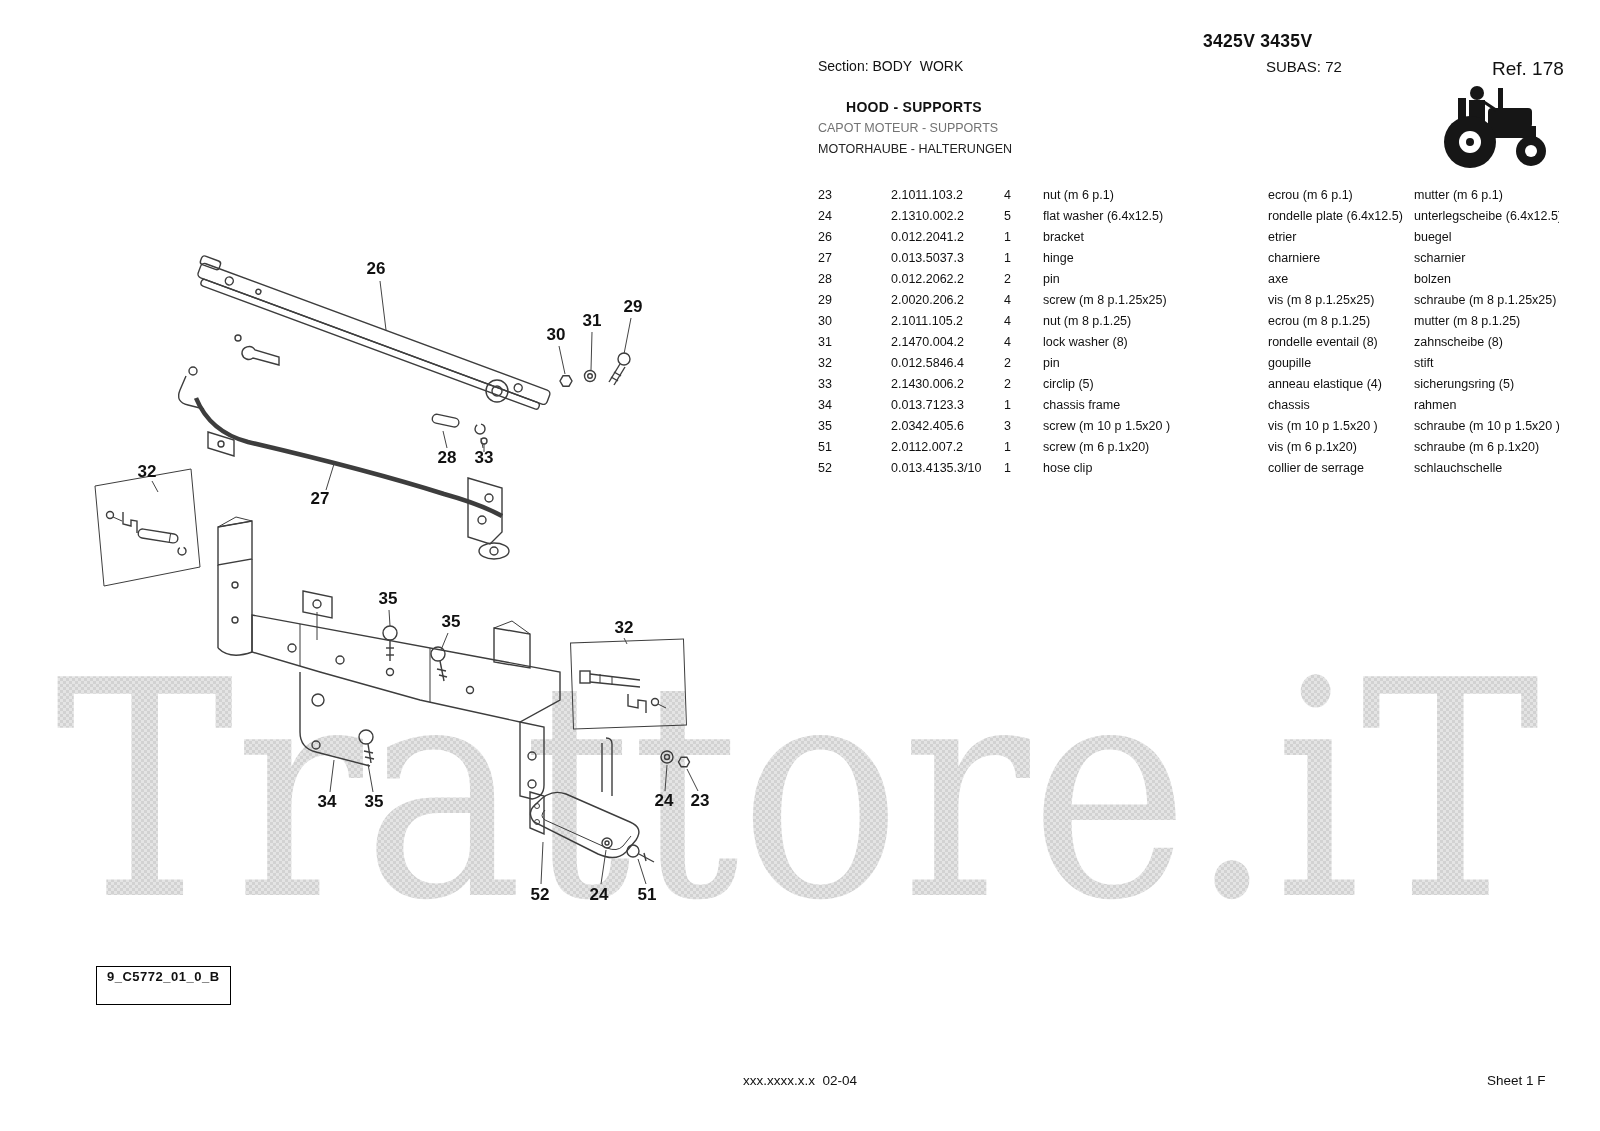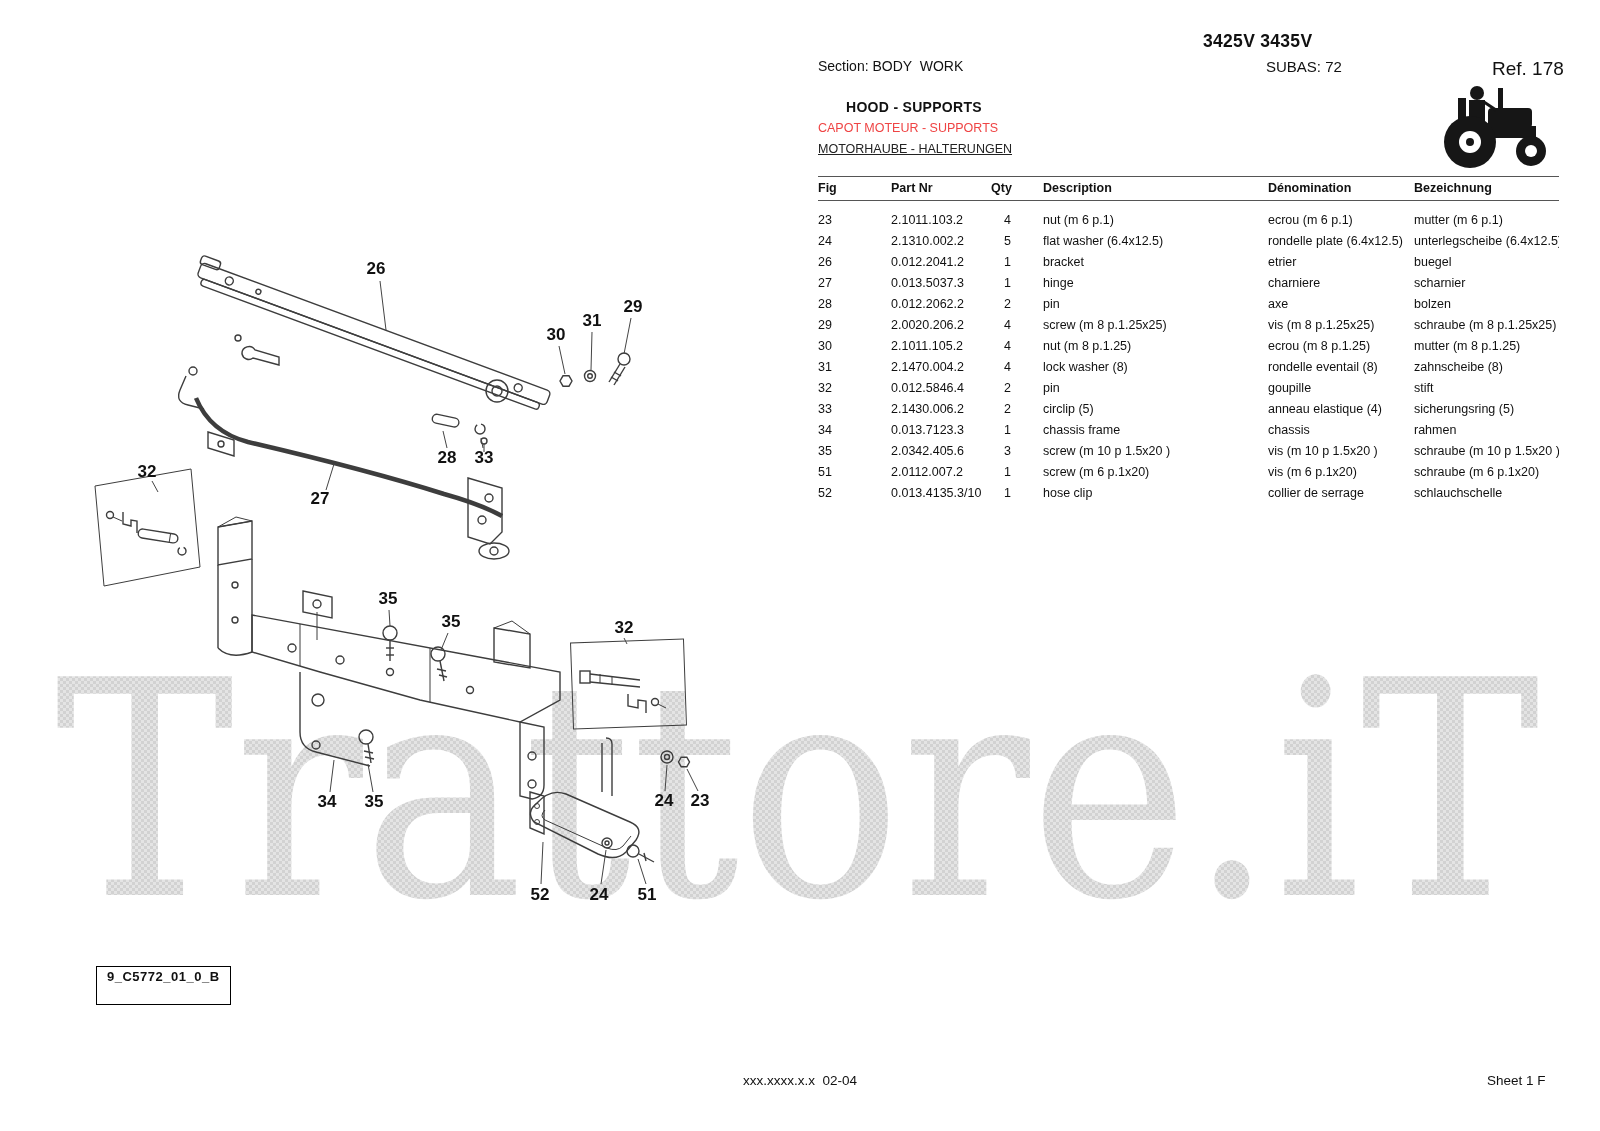--- a/index.html
+++ b/index.html
@@ -10,22 +10,22 @@
   .abs { position:absolute; }
   .pre { white-space:pre; }
 
   
   .model   { left:1203px; top:31px;  font-size:17.5px; font-weight:bold; letter-spacing:.3px; }
   .section { left:818px;  top:58px;  font-size:14px; }
   .subas   { left:1266px; top:58px;  font-size:15px; }
   .ref     { left:1492px; top:58px;  font-size:19px; }
 
   .title-en { left:818px; top:99px;  font-size:14px; font-weight:bold; letter-spacing:.3px;padding-left:28px; }
-  .title-fr { left:818px; top:121px; font-size:12.5px; color:#ef4444; }
-  .title-de { left:818px; top:142px; font-size:12.5px; color:#222;text-decoration:underline; }
+  .title-fr { left:818px; top:121px; font-size:12.5px; color:#737373; }
+  .title-de { left:818px; top:142px; font-size:12.5px; color:#222; }
 
   
   .ptable { position:absolute; left:818px; top:176px; width:741px; font-size:12.5px; }
   .thead, .trow {
     display:grid;
     grid-template-columns:73px 100px 52px 225px 146px 145px;
   }
   .thead { font-weight:bold; border-top:1px solid #555; border-bottom:1px solid #555; padding:4px 0 5px; }
   .tbody { margin-top:9px; }
   .trow  { height:21px; line-height:21px; }
@@ -266,28 +266,20 @@
   <div class="abs over model pre">3425V 3435V</div>
   <div class="abs over section pre">Section: BODY  WORK</div>
   <div class="abs over subas">SUBAS: 72</div>
   <div class="abs over ref">Ref. 178</div>
 
   <div class="abs over title-en">HOOD - SUPPORTS</div>
   <div class="abs over title-fr">CAPOT MOTEUR - SUPPORTS</div>
   <div class="abs over title-de">MOTORHAUBE - HALTERUNGEN</div>
 
   <div class="ptable over">
-    <div class="thead">
-        <div class="tcell c0">Fig</div>
-        <div class="tcell c1">Part Nr</div>
-        <div class="tcell c2">Qty</div>
-        <div class="tcell c3">Description</div>
-        <div class="tcell c4">Dénomination</div>
-        <div class="tcell c5">Bezeichnung</div>
-      </div>
     <div class="tbody">
         <div class="trow">
           <div class="tcell c0">23</div>
           <div class="tcell c1">2.1011.103.2</div>
           <div class="tcell c2">4</div>
           <div class="tcell c3">nut (m 6 p.1)</div>
           <div class="tcell c4">ecrou (m 6 p.1)</div>
           <div class="tcell c5">mutter (m 6 p.1)</div>
         </div>
         <div class="trow">

